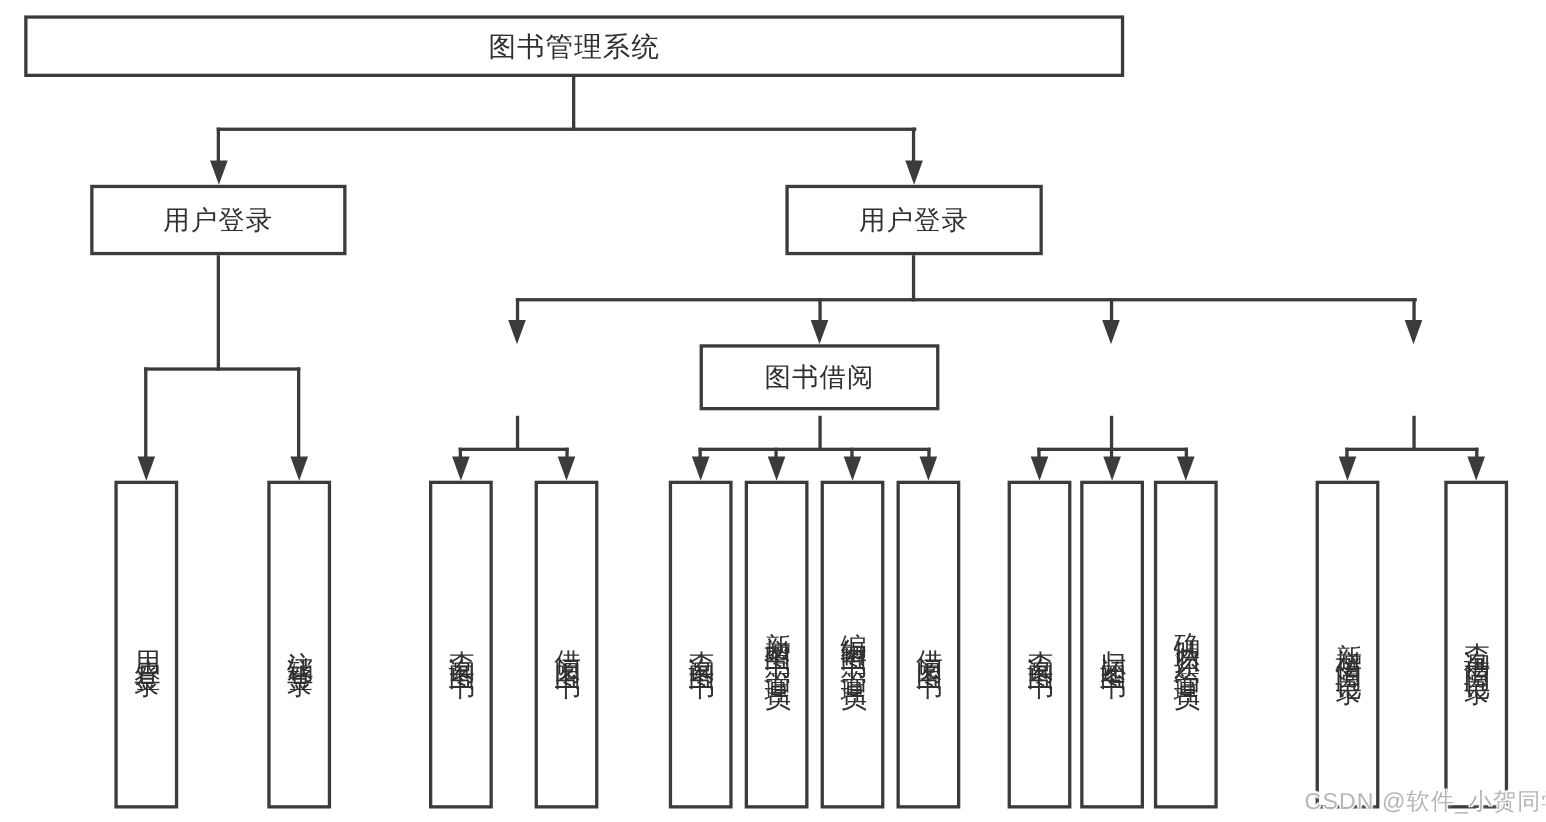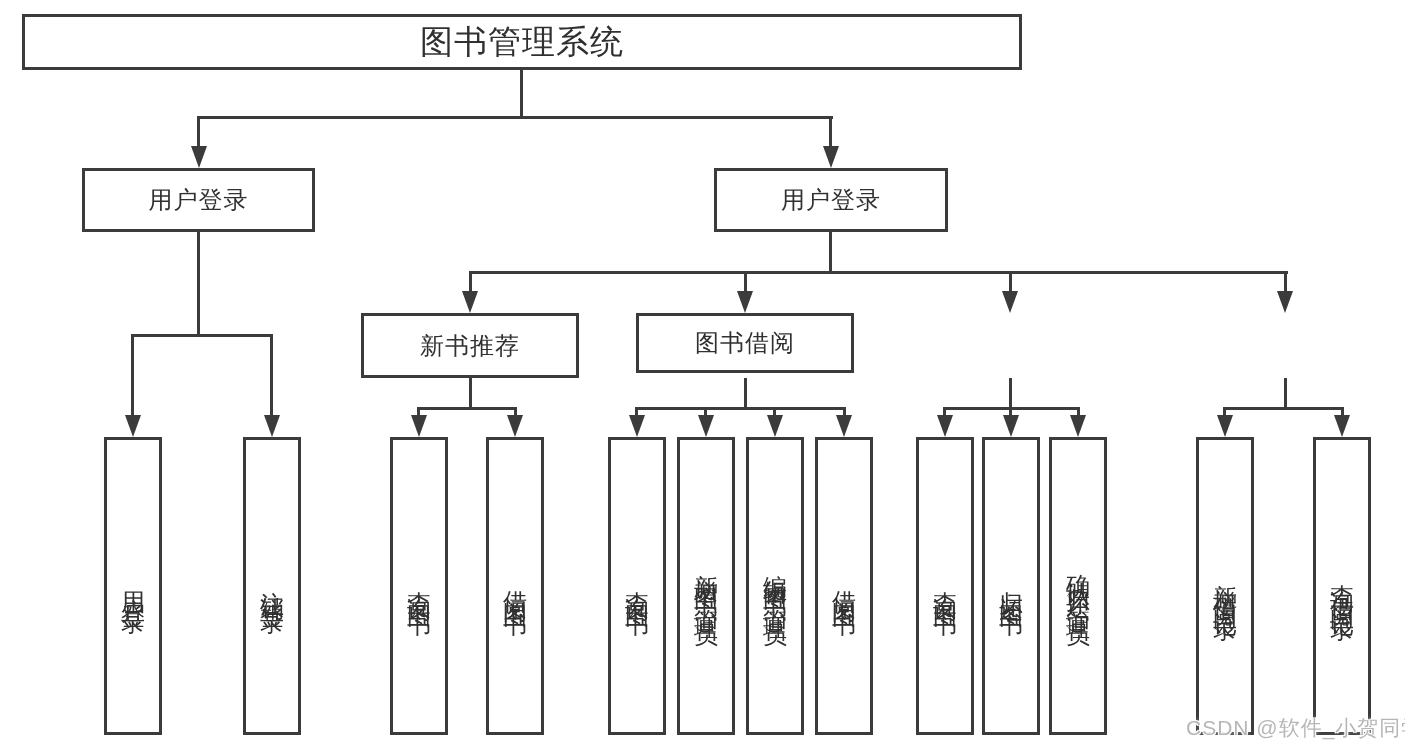--- a/index.html
+++ b/index.html
@@ -5,21 +5,21 @@
   html,body{margin:0;padding:0;background:#ffffff;}
   .canvas{
     position:relative;width:1405px;height:747px;background:#ffffff;overflow:hidden;
     font-family:"Liberation Sans","DejaVu Sans",sans-serif;color:#303030;
   }
   .box{
     position:absolute;background:#ffffff;border:3px solid #3b3b3b;box-sizing:border-box;
     display:flex;align-items:center;justify-content:center;
   }
   .hbox{font-size:24px;letter-spacing:1px;}
-  .root{font-size:33px;}
+  .root{font-size:25px;}
   .vbox{top:437px;width:58px;height:298px;}
   .vtext{
     writing-mode:vertical-rl;text-orientation:mixed;
     font-size:24px;letter-spacing:7px;line-height:1;white-space:nowrap;
   }
   .line{position:absolute;background:#3b3b3b;}
   .arrow{
     position:absolute;width:0;height:0;
     border-left:8px solid transparent;border-right:8px solid transparent;
     border-top:22px solid #3b3b3b;
@@ -33,21 +33,20 @@
 </head>
 <body>
 
 <div class="canvas">
 
   <div class="box hbox root" style="left:22px;top:14px;width:1000px;height:56px;">图书管理系统</div>
 
   <div class="box hbox" style="left:82px;top:168px;width:233px;height:64px;">用户登录</div>
   <div class="box hbox" style="left:714px;top:168px;width:234px;height:64px;">用户登录</div>
 
-  <div class="box hbox" style="left:361px;top:313px;width:218px;height:65px;">新书推荐</div>
   <div class="box hbox" style="left:636px;top:313px;width:218px;height:60px;">图书借阅</div>
 
   <div class="box vbox" style="left:104px;">
     <span class="vtext">用户登录</span>
     </div>
   <div class="box vbox" style="left:243px;">
     <span class="vtext">注销登录</span>
     </div>
 
   <div class="box vbox" style="left:390px;">

